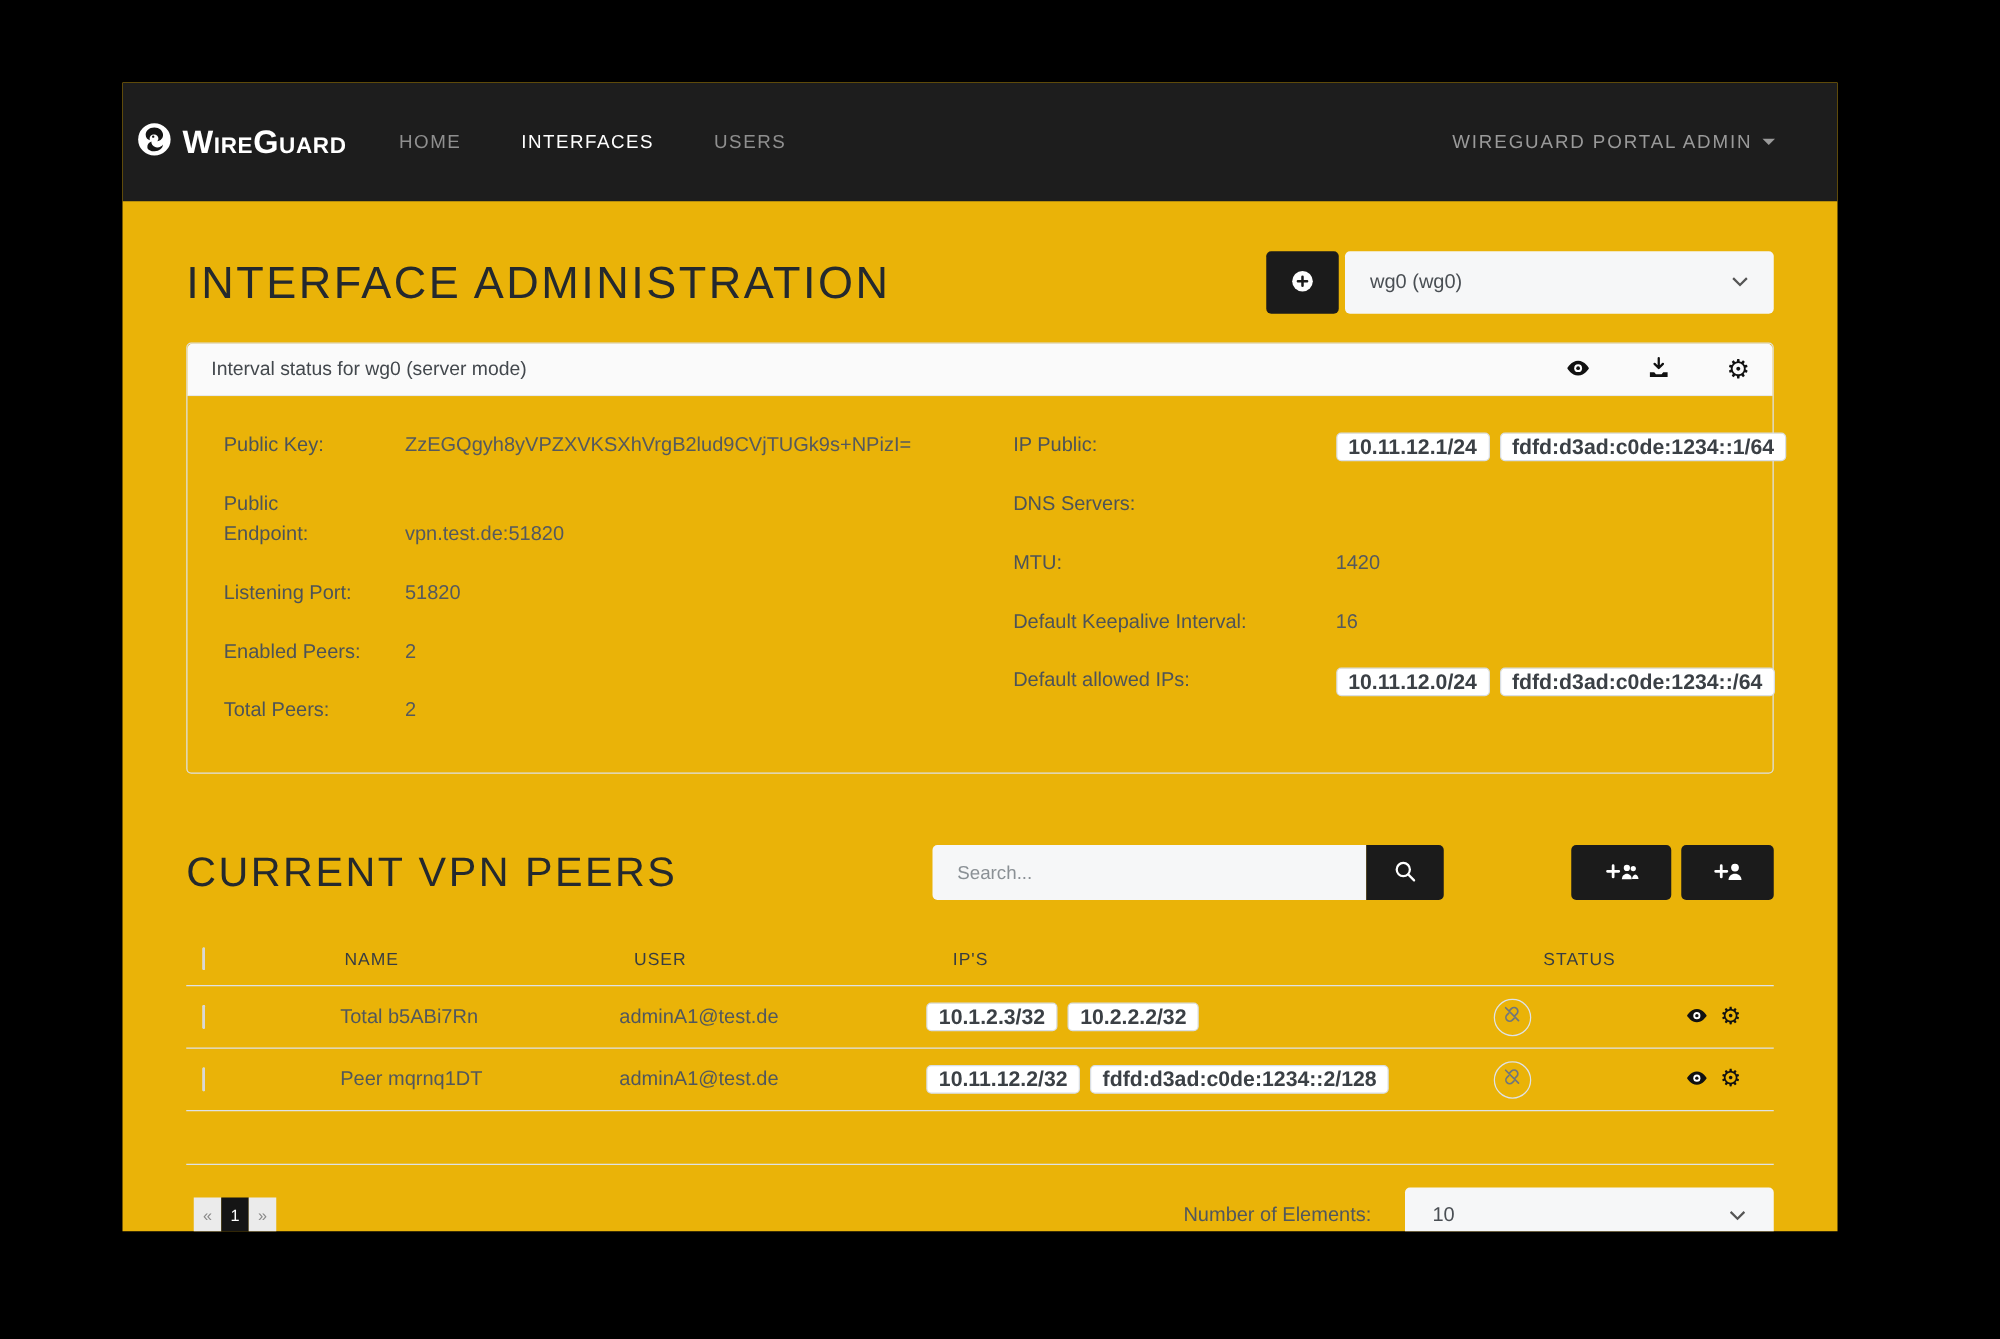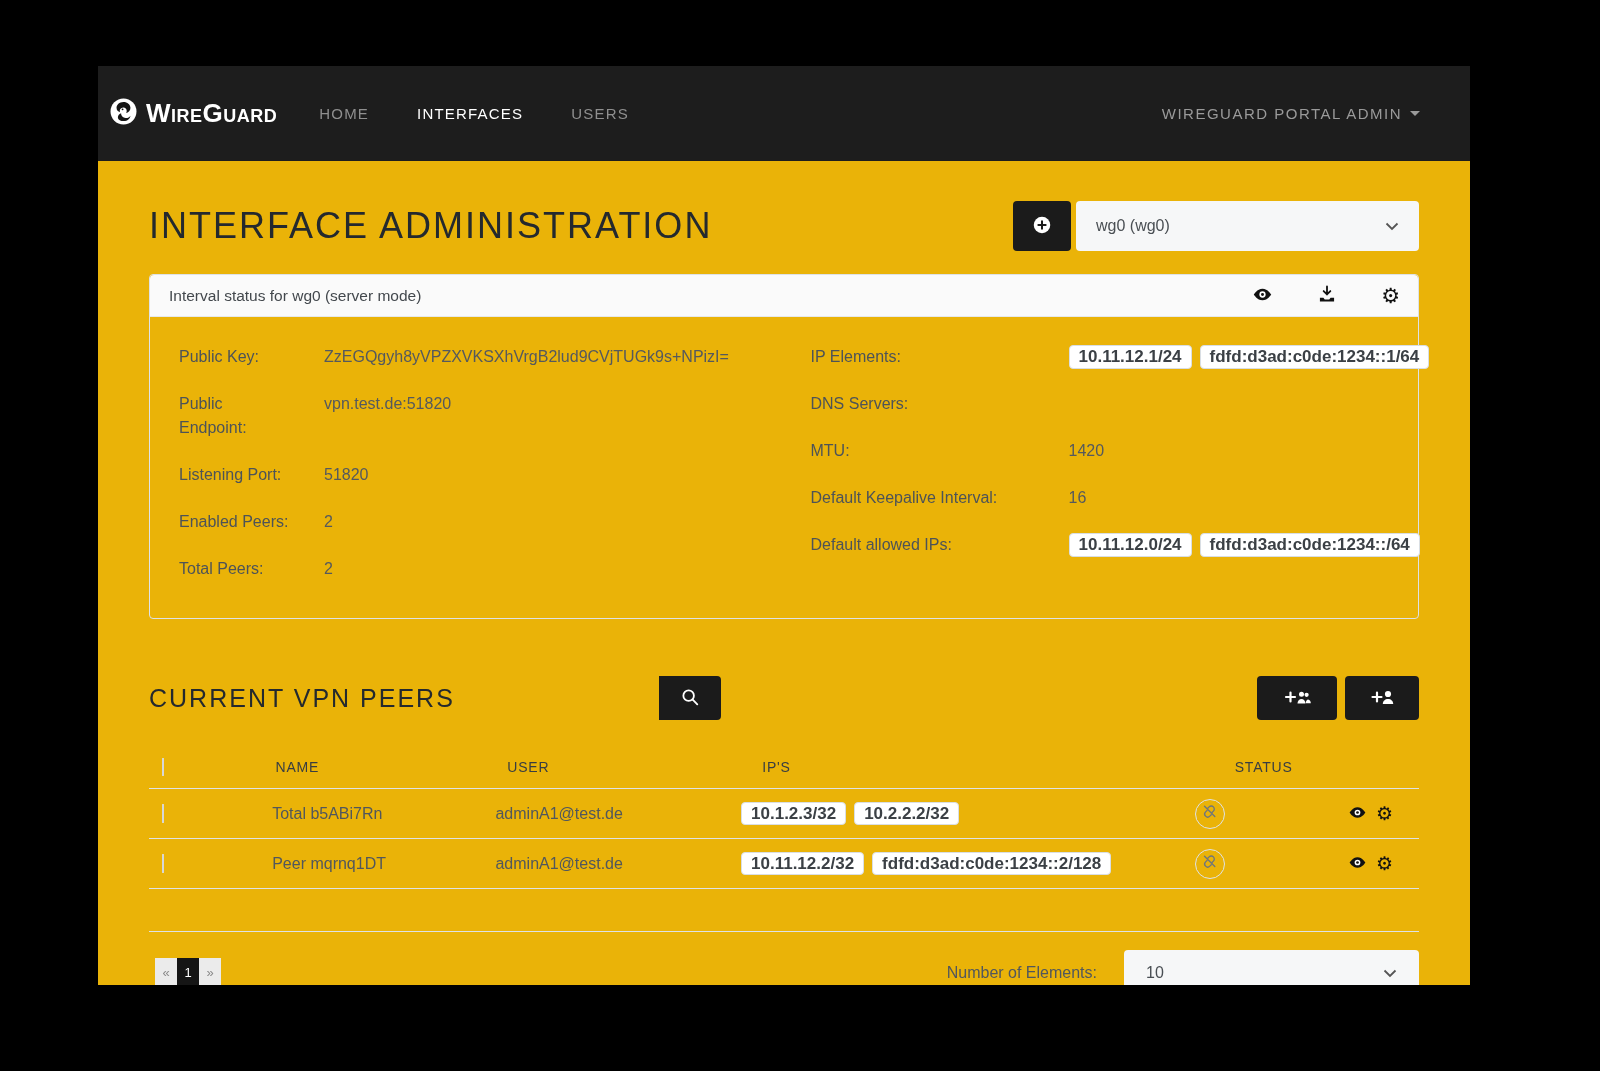--- a/index.html
+++ b/index.html
@@ -32,30 +32,30 @@
   
   .card { border:1px solid #dee2e6; border-radius:4px; margin-top:23px; }
   .card-header { height:42px; background:#fafafa; border-bottom:1px solid #e6e9ec; display:flex; align-items:center; padding:0 18px 0 19px; border-radius:4px 4px 0 0; }
   .card-header-title { font-size:15.5px; color:#43484d; }
   .card-header-icons { margin-left:auto; display:flex; gap:44px; align-items:center; }
   .icon-btn { background:none; border:none; cursor:pointer; display:flex; align-items:center; padding:0; }
   .gear-glyph { font-size:21px; color:#111; line-height:1; }
   .card-body { display:flex; padding:28px 24px 14px 29px; }
   .col-half { width:50%; }
   .col-right { padding-left:24px; }
-  .info-row { display:flex; margin-bottom:23px; line-height:24px; }
+  .info-row { display:flex; margin-bottom:23px; line-height:24px;align-items:flex-end; }
   .info-label { width:112px; flex-shrink:0; color:#4d5358; font-size:16px; margin-right:33px; }
   .info-label-r { width:210px; flex-shrink:0; color:#4d5358; font-size:16px; margin-right:48px; }
   .info-value { color:#55595e; font-size:16px; }
   .badges { display:flex; gap:8px; }
   .badge { background:#fff; border:1px solid #d9dee3; border-radius:4px; padding:1px 9px; font-size:17px; font-weight:700; color:#3b4045; line-height:19px; white-space:nowrap; }
 
   
   .peers-header { display:flex; align-items:center; margin-top:57px; }
-  .section-title { font-size:25px; font-weight:500; letter-spacing:2px; color:#24292e; }
+  .section-title { font-size:33px; font-weight:500; letter-spacing:2px; color:#24292e; }
   .search-group { display:flex; margin-left:204px; width:409px; height:44px; }
   .search-input { flex:1; background:#f6f7f8; border:none; border-radius:4px 0 0 4px; padding:0 20px; font-size:15px; color:#444; font-family:"Liberation Sans", sans-serif; outline:none; }
   .search-input::placeholder { color:#8a9095; }
   .search-btn { width:62px; border-radius:0 4px 4px 0; }
   .add-buttons { margin-left:auto; display:flex; gap:8px; }
   .btn-add-peers { width:80px; height:44px; }
   .btn-add-peer { width:74px; height:44px; }
 
   
   .peers-table { margin-top:26px; }
@@ -179,21 +179,21 @@
             <span class="info-label">Enabled Peers:</span>
             <span class="info-value">2</span>
           </div>
           <div class="info-row">
             <span class="info-label">Total Peers:</span>
             <span class="info-value">2</span>
           </div>
         </div>
         <div class="col-half col-right">
           <div class="info-row">
-            <span class="info-label-r">IP Elements:</span>
+            <span class="info-label-r">IP Public:</span>
             <span class="badges">
               <span class="badge">10.11.12.1/24</span>
               <span class="badge">fdfd:d3ad:c0de:1234::1/64</span>
             </span>
           </div>
           <div class="info-row">
             <span class="info-label-r">DNS Servers:</span>
             <span class="info-value"></span>
           </div>
           <div class="info-row">
@@ -211,20 +211,21 @@
               <span class="badge">fdfd:d3ad:c0de:1234::/64</span>
             </span>
           </div>
         </div>
       </div>
     </div>
 
     <div class="peers-header">
       <h2 class="section-title">CURRENT VPN PEERS</h2>
       <div class="search-group">
+        <input class="search-input" type="text" placeholder="Search..." style="">
         <button class="btn-dark search-btn">
           <span>
             <svg width="20" height="20" viewBox="0 0 22 22">
                 <circle cx="9.5" cy="9.5" r="5.8" fill="none" stroke="#fff" stroke-width="2"></circle>
                 <line x1="14" y1="14" x2="19" y2="19" stroke="#fff" stroke-width="2" stroke-linecap="round"></line>
               </svg>
           </span>
         </button>
       </div>
       <div class="add-buttons">

